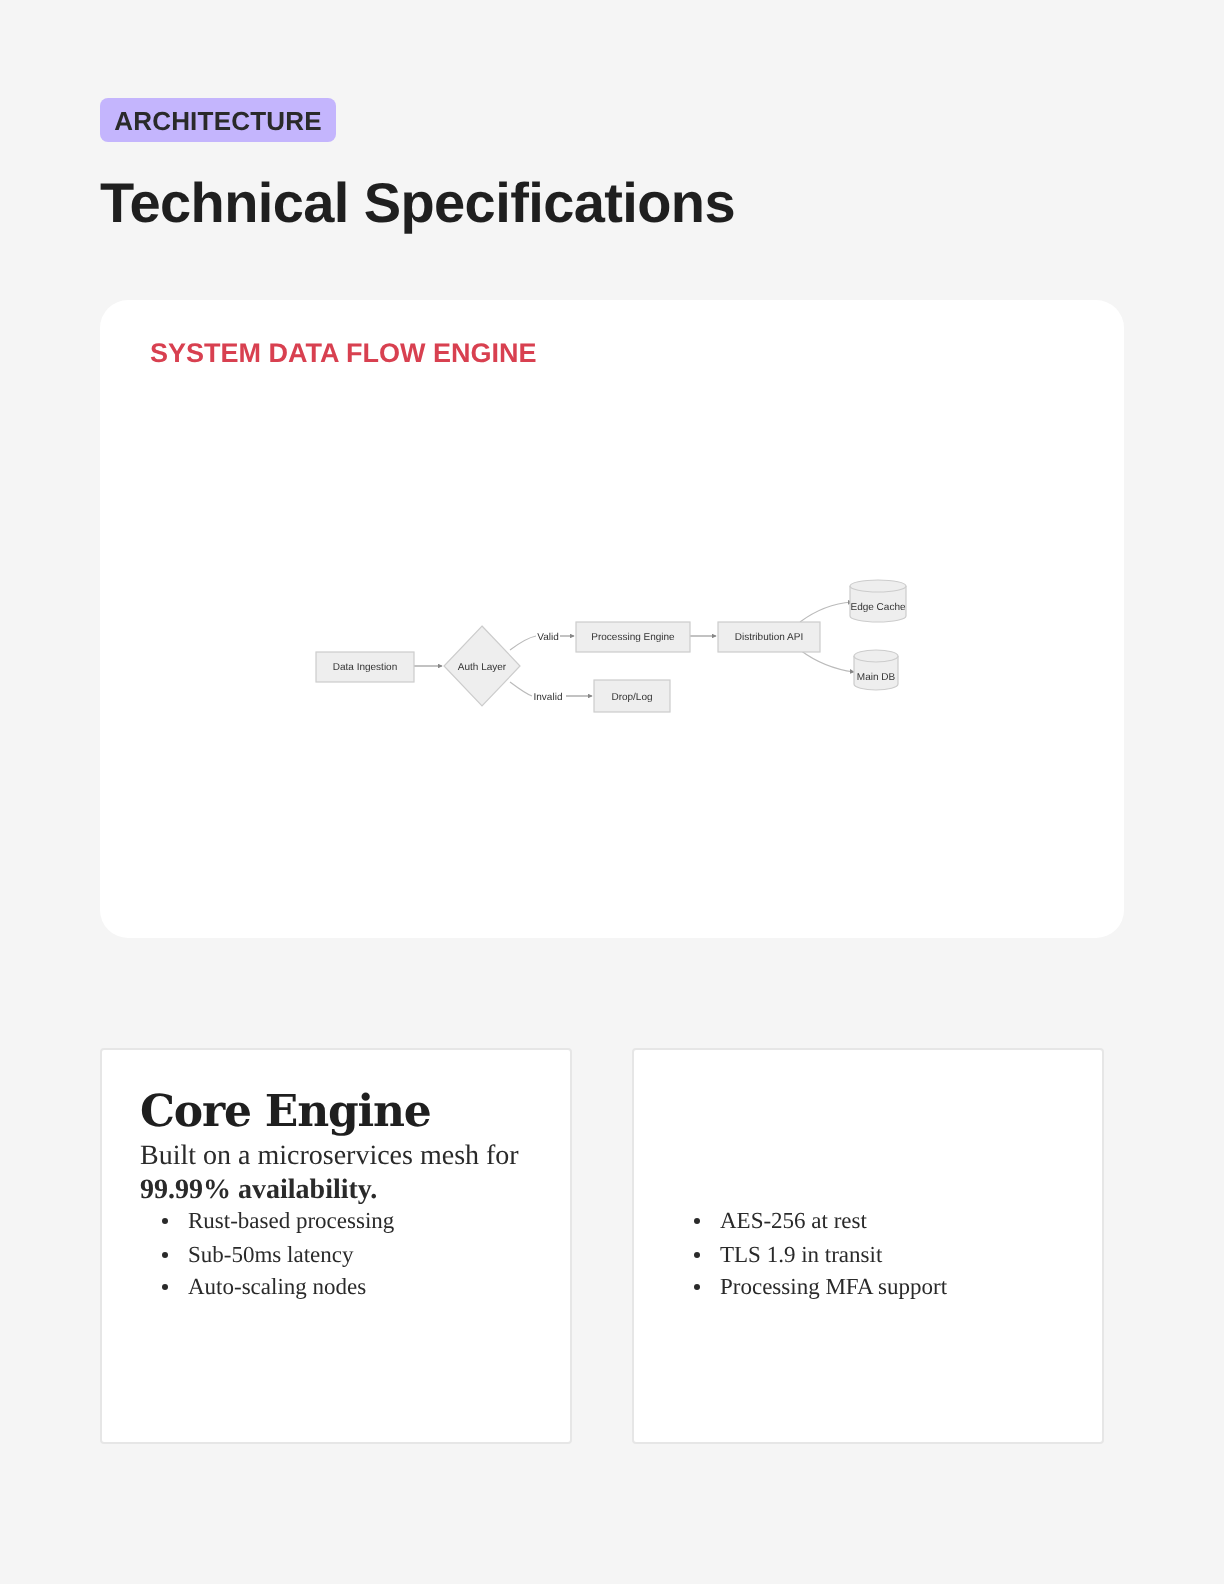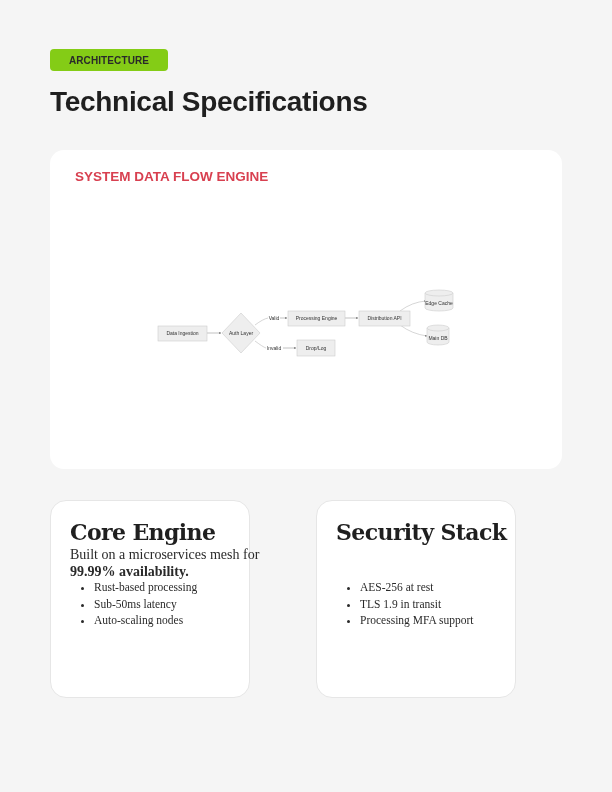--- a/index.html
+++ b/index.html
@@ -1,28 +1,28 @@
 <!DOCTYPE html>
 <html><head>
 <meta charset="utf-8">
 <style>
   html, body { margin:0; padding:0; }
   body { width:612px; height:792px; background:#f5f5f5; position:relative; overflow:hidden;
          font-family:"Liberation Sans", sans-serif; color:#1f1f1f; }
-  .tag { position:absolute; left:50px; top:49px; width:118px; height:22px; background:#84cc16;
-         border-radius:4px; font-size:10px; font-weight:bold; letter-spacing:0.1px; color:#2a2a2a;
+  .tag { position:absolute; left:50px; top:49px; width:118px; height:22px; background:#c4b5fd;
+         border-radius:4px; font-size:13px; font-weight:bold; letter-spacing:0.1px; color:#2a2a2a;
          display:flex; align-items:center; justify-content:center; }
   .title { position:absolute; left:50px; top:86px; font-size:28px; font-weight:bold; color:#1f1f1f;
            letter-spacing:-0.3px; margin:0;text-align:center; }
   .diagram-card { position:absolute; left:50px; top:150px; width:512px; height:319px; background:#ffffff;
                   border-radius:14px; }
   .diagram-title { position:absolute; left:25px; top:19px; font-size:13.5px; font-weight:bold; color:#d84050; }
   .diagram-svg { position:absolute; left:0; top:0; }
-  .card { position:absolute; top:500px; width:200px; height:198px; background:#ffffff;
-          border:1px solid #e6e6e6; border-radius:16px; box-sizing:border-box; }
+  .card { position:absolute; top:524px; width:236px; height:198px; background:#ffffff;
+          border:1px solid #e6e6e6; border-radius:2px; box-sizing:border-box; }
   .card.left { left:50px; } .card.right { left:316px; }
   .card h2 { position:absolute; left:19px; top:18px; margin:0; font-family:"DejaVu Serif", serif;
              font-size:22px; font-weight:bold; color:#1f1f1f; letter-spacing:-0.6px; }
   .card .desc { position:absolute; left:19px; top:45px; width:215px; margin:0; font-family:"Liberation Serif", serif;
                 font-size:14px; line-height:17px; color:#2a2a2a; }
   .card ul { position:absolute; left:19px; top:78px; margin:0; padding:0 0 0 24px; font-family:"Liberation Serif", serif;
              font-size:11.5px; line-height:16.5px; color:#2a2a2a; }
   .card li { padding-left:0; }
   svg text { font-family:"Liberation Sans", sans-serif; font-size:5px; fill:#333; }
 </style>
@@ -89,19 +89,18 @@
   <h2>Core Engine</h2>
   <p class="desc"><span>Built on a microservices mesh for </span><b>99.99% availability</b><b>.</b></p>
   <ul>
     <li>Rust-based processing</li>
     <li>Sub-50ms latency</li>
     <li>Auto-scaling nodes</li>
   </ul>
 </div>
 
 <div class="card right">
-  <h2>Security Stack</h2>
   <ul>
     <li>AES-256 at rest</li>
     <li>TLS 1.9 in transit</li>
     <li>Processing MFA support</li>
   </ul>
 </div>
 
 </body></html>

